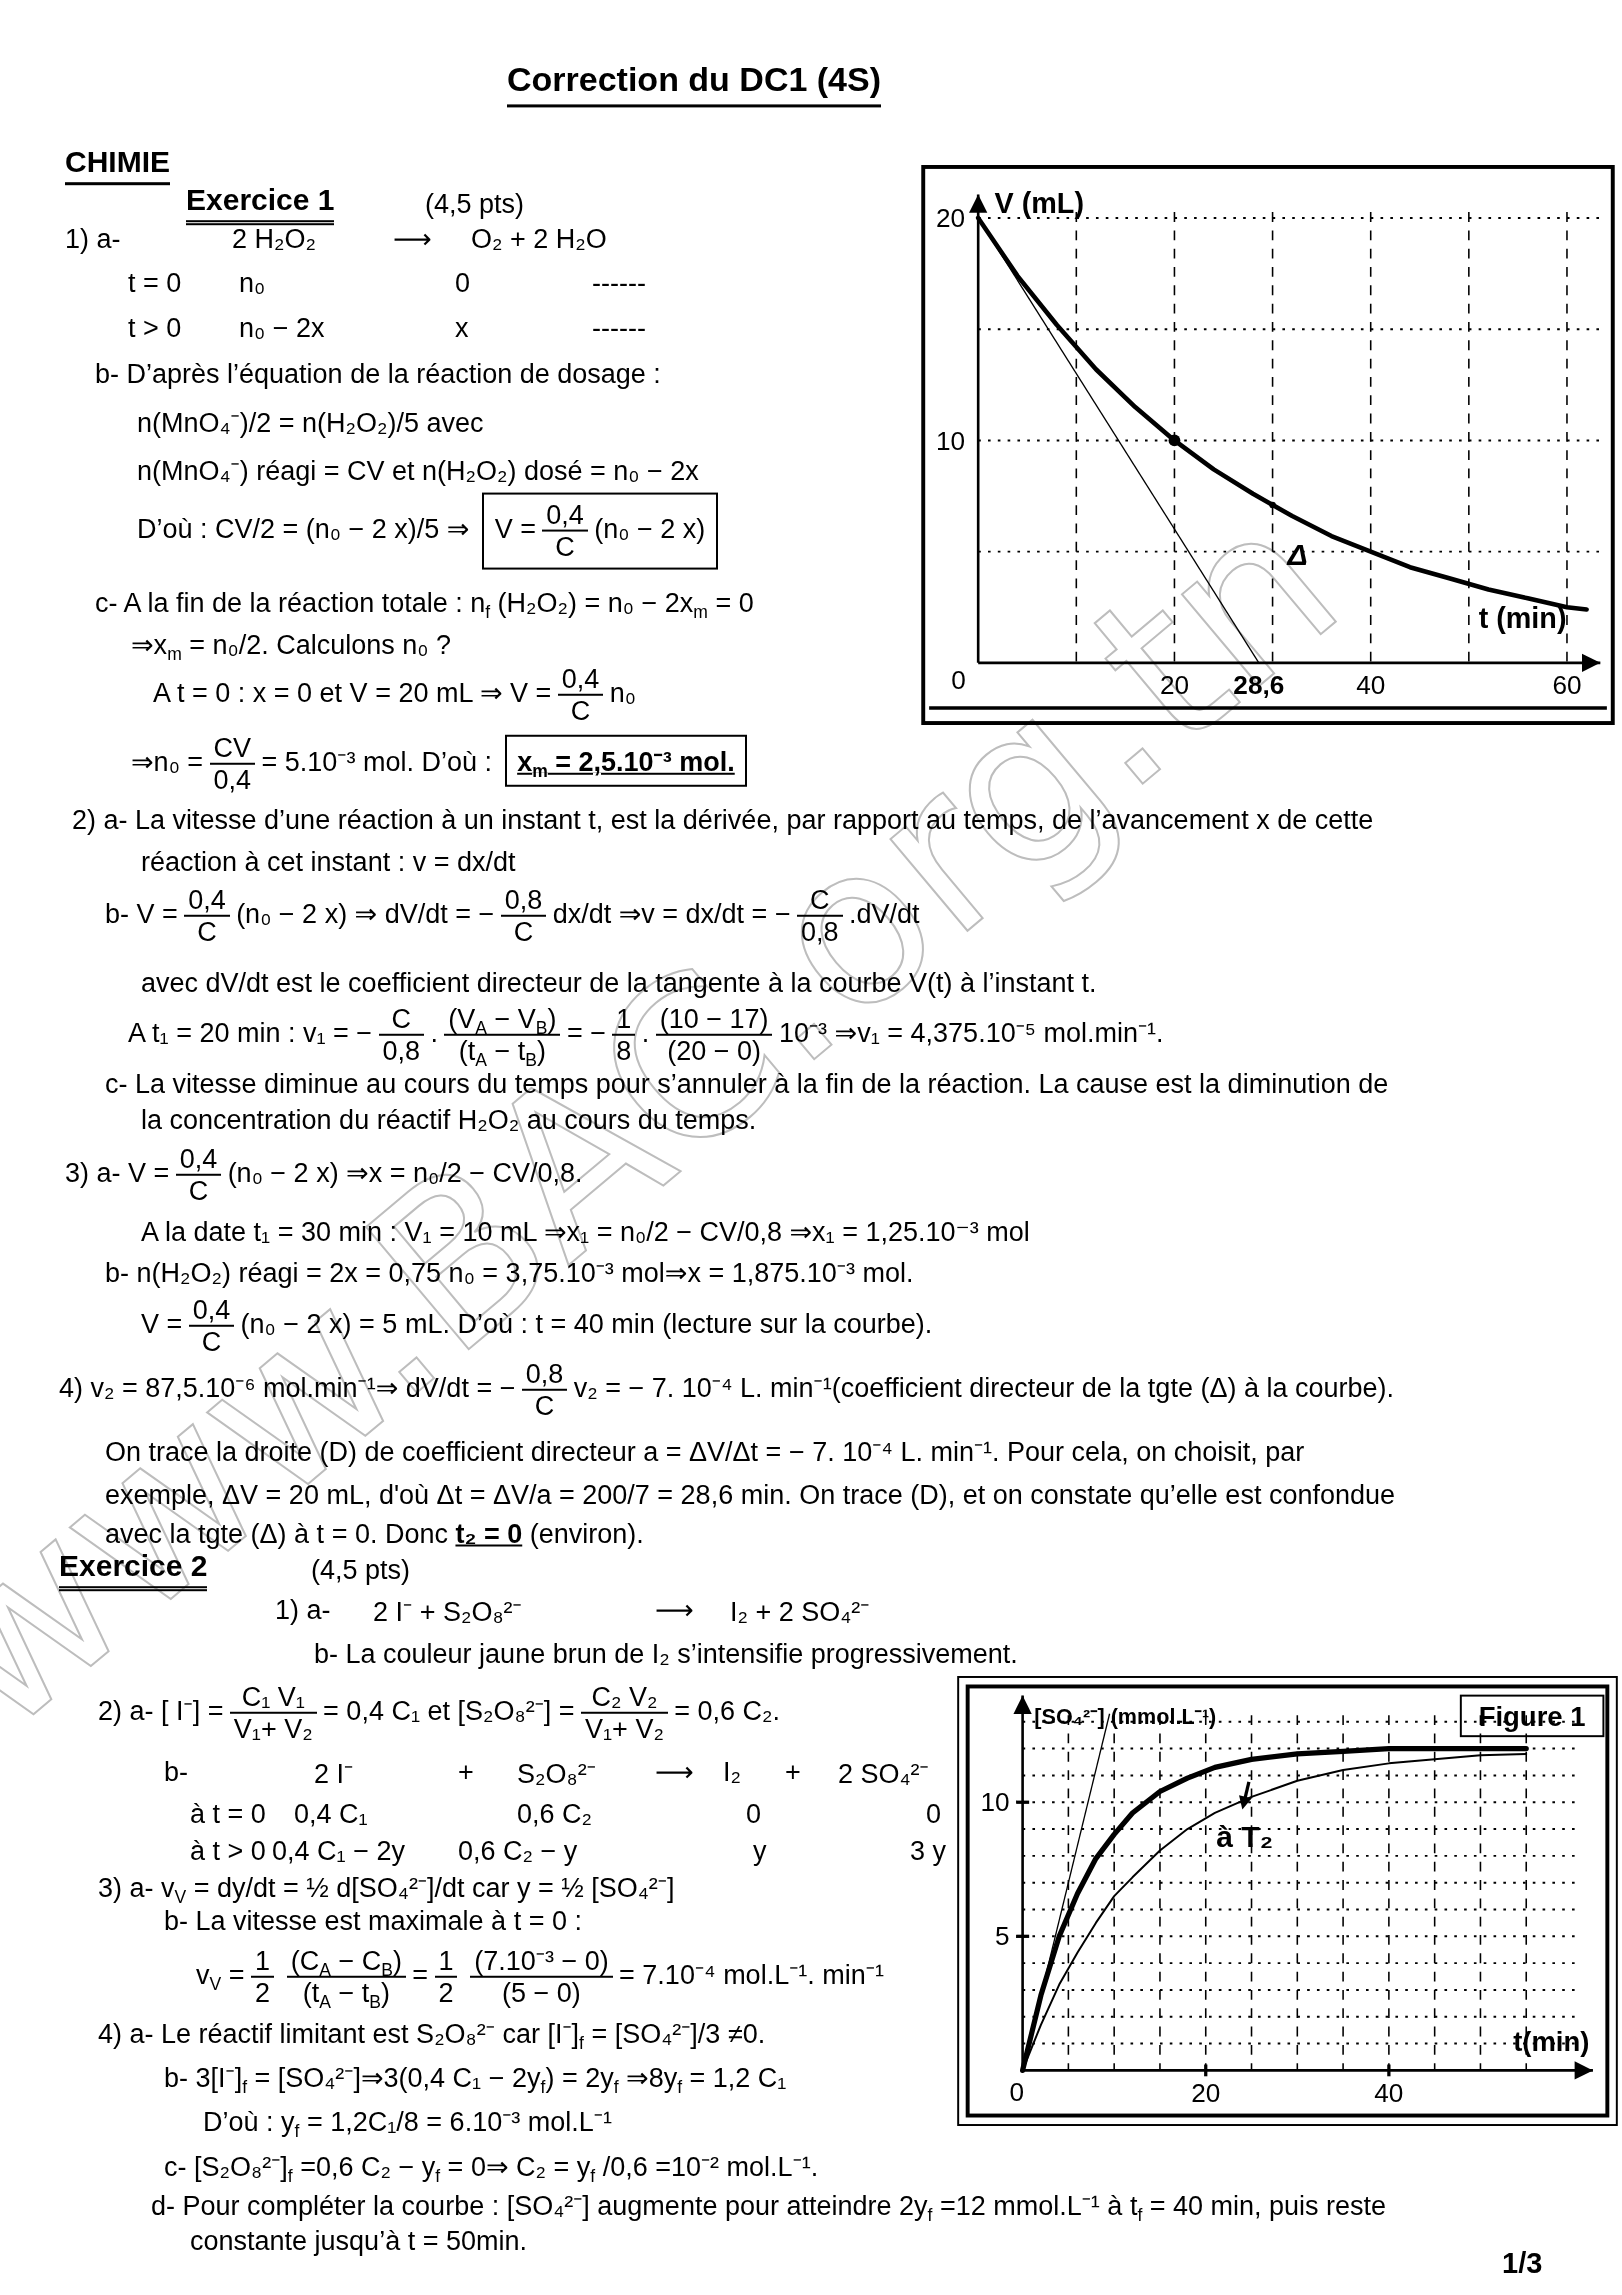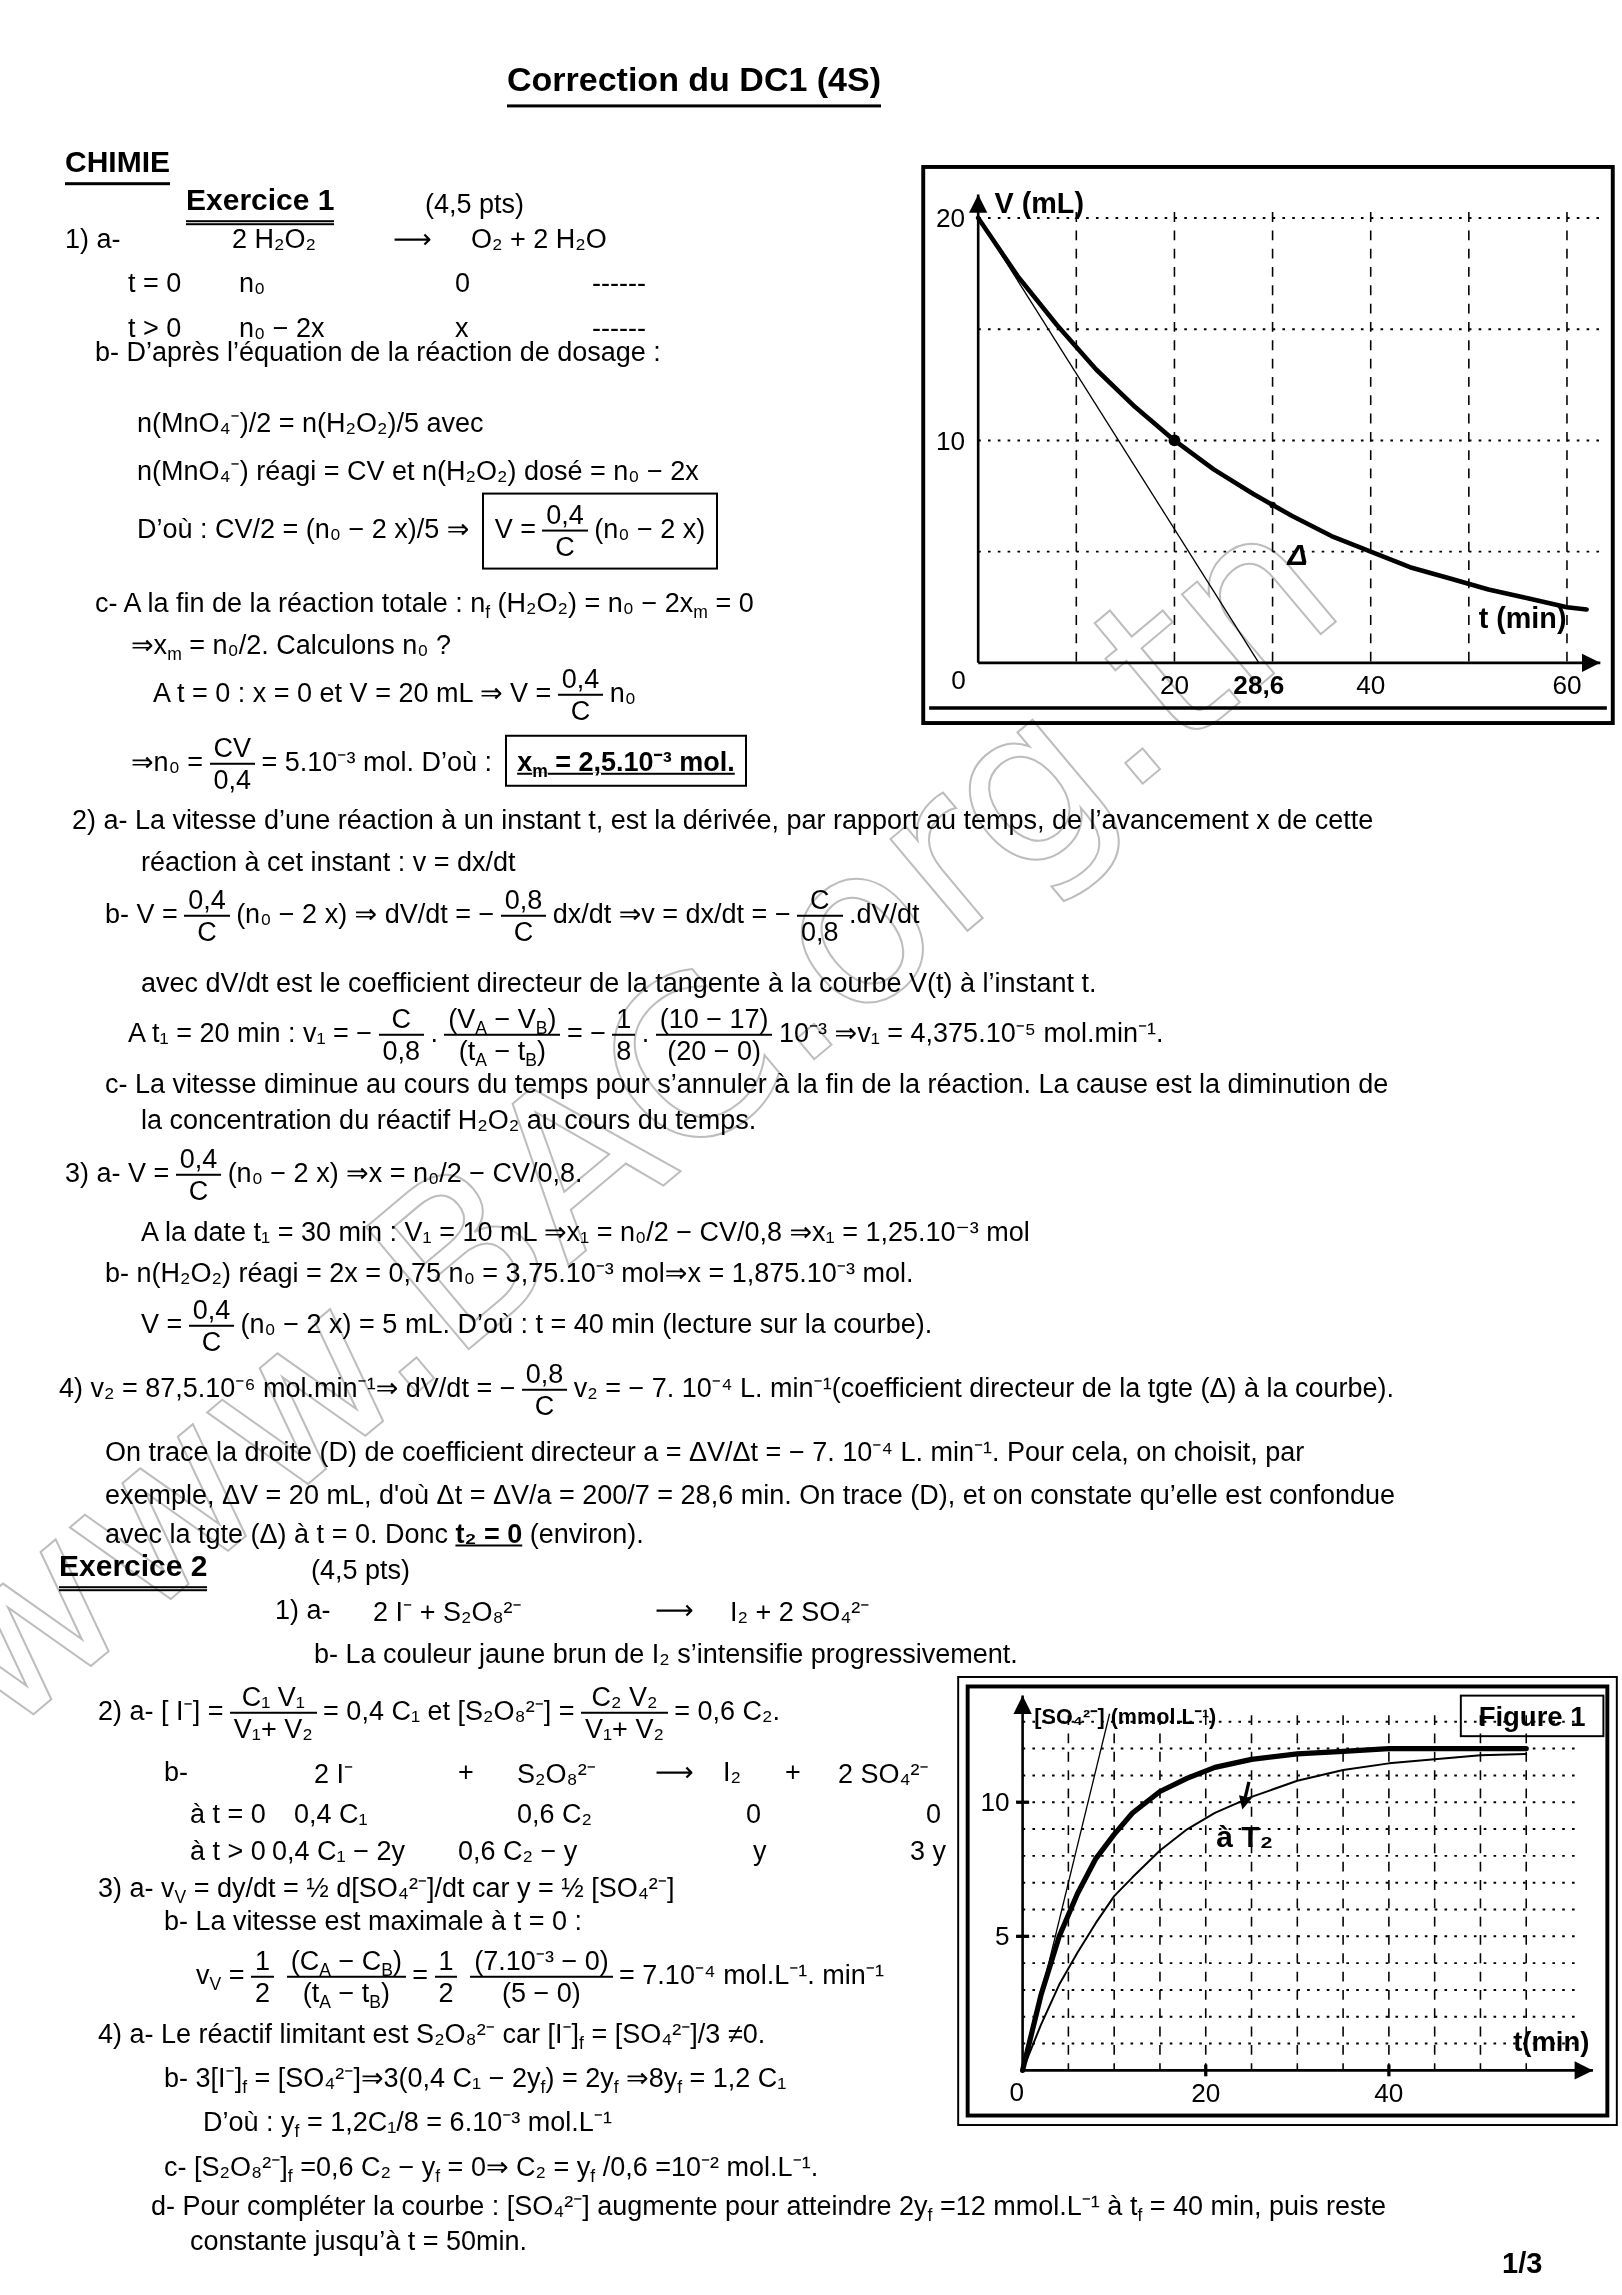--- a/index.html
+++ b/index.html
@@ -49,21 +49,21 @@
     <span style="left:455px">0</span>
     <span style="left:592px">------</span>
   </div>
   <div class="row" style="top:328px">
     <span style="left:128px">t &gt; 0</span>
     <span style="left:239px">n₀ − 2x</span>
     <span style="left:455px">x</span>
     <span style="left:592px">------</span>
   </div>
 
-  <div class="ln" style="left:95px;top:352px">b- D’après l’équation de la réaction de dosage :</div>
+  <div class="ln" style="left:95px;top:374px">b- D’après l’équation de la réaction de dosage :</div>
   <div class="ln" style="left:137px;top:421px">n(MnO₄⁻)/2 = n(H₂O₂)/5 avec</div>
   <div class="ln" style="left:137px;top:469px">n(MnO₄⁻) réagi = CV et n(H₂O₂) dosé = n₀ − 2x</div>
 
   <div class="ln" style="left:137px;top:531px">
     <span>D’où : CV/2 = (n₀ − 2 x)/5 ⇒</span>
     <span class="box">
       <span>V =</span><span class="frac"><span class="num">0,4</span><span class="den">C</span></span><span>(n₀ − 2 x)</span>
     </span>
   </div>
 

